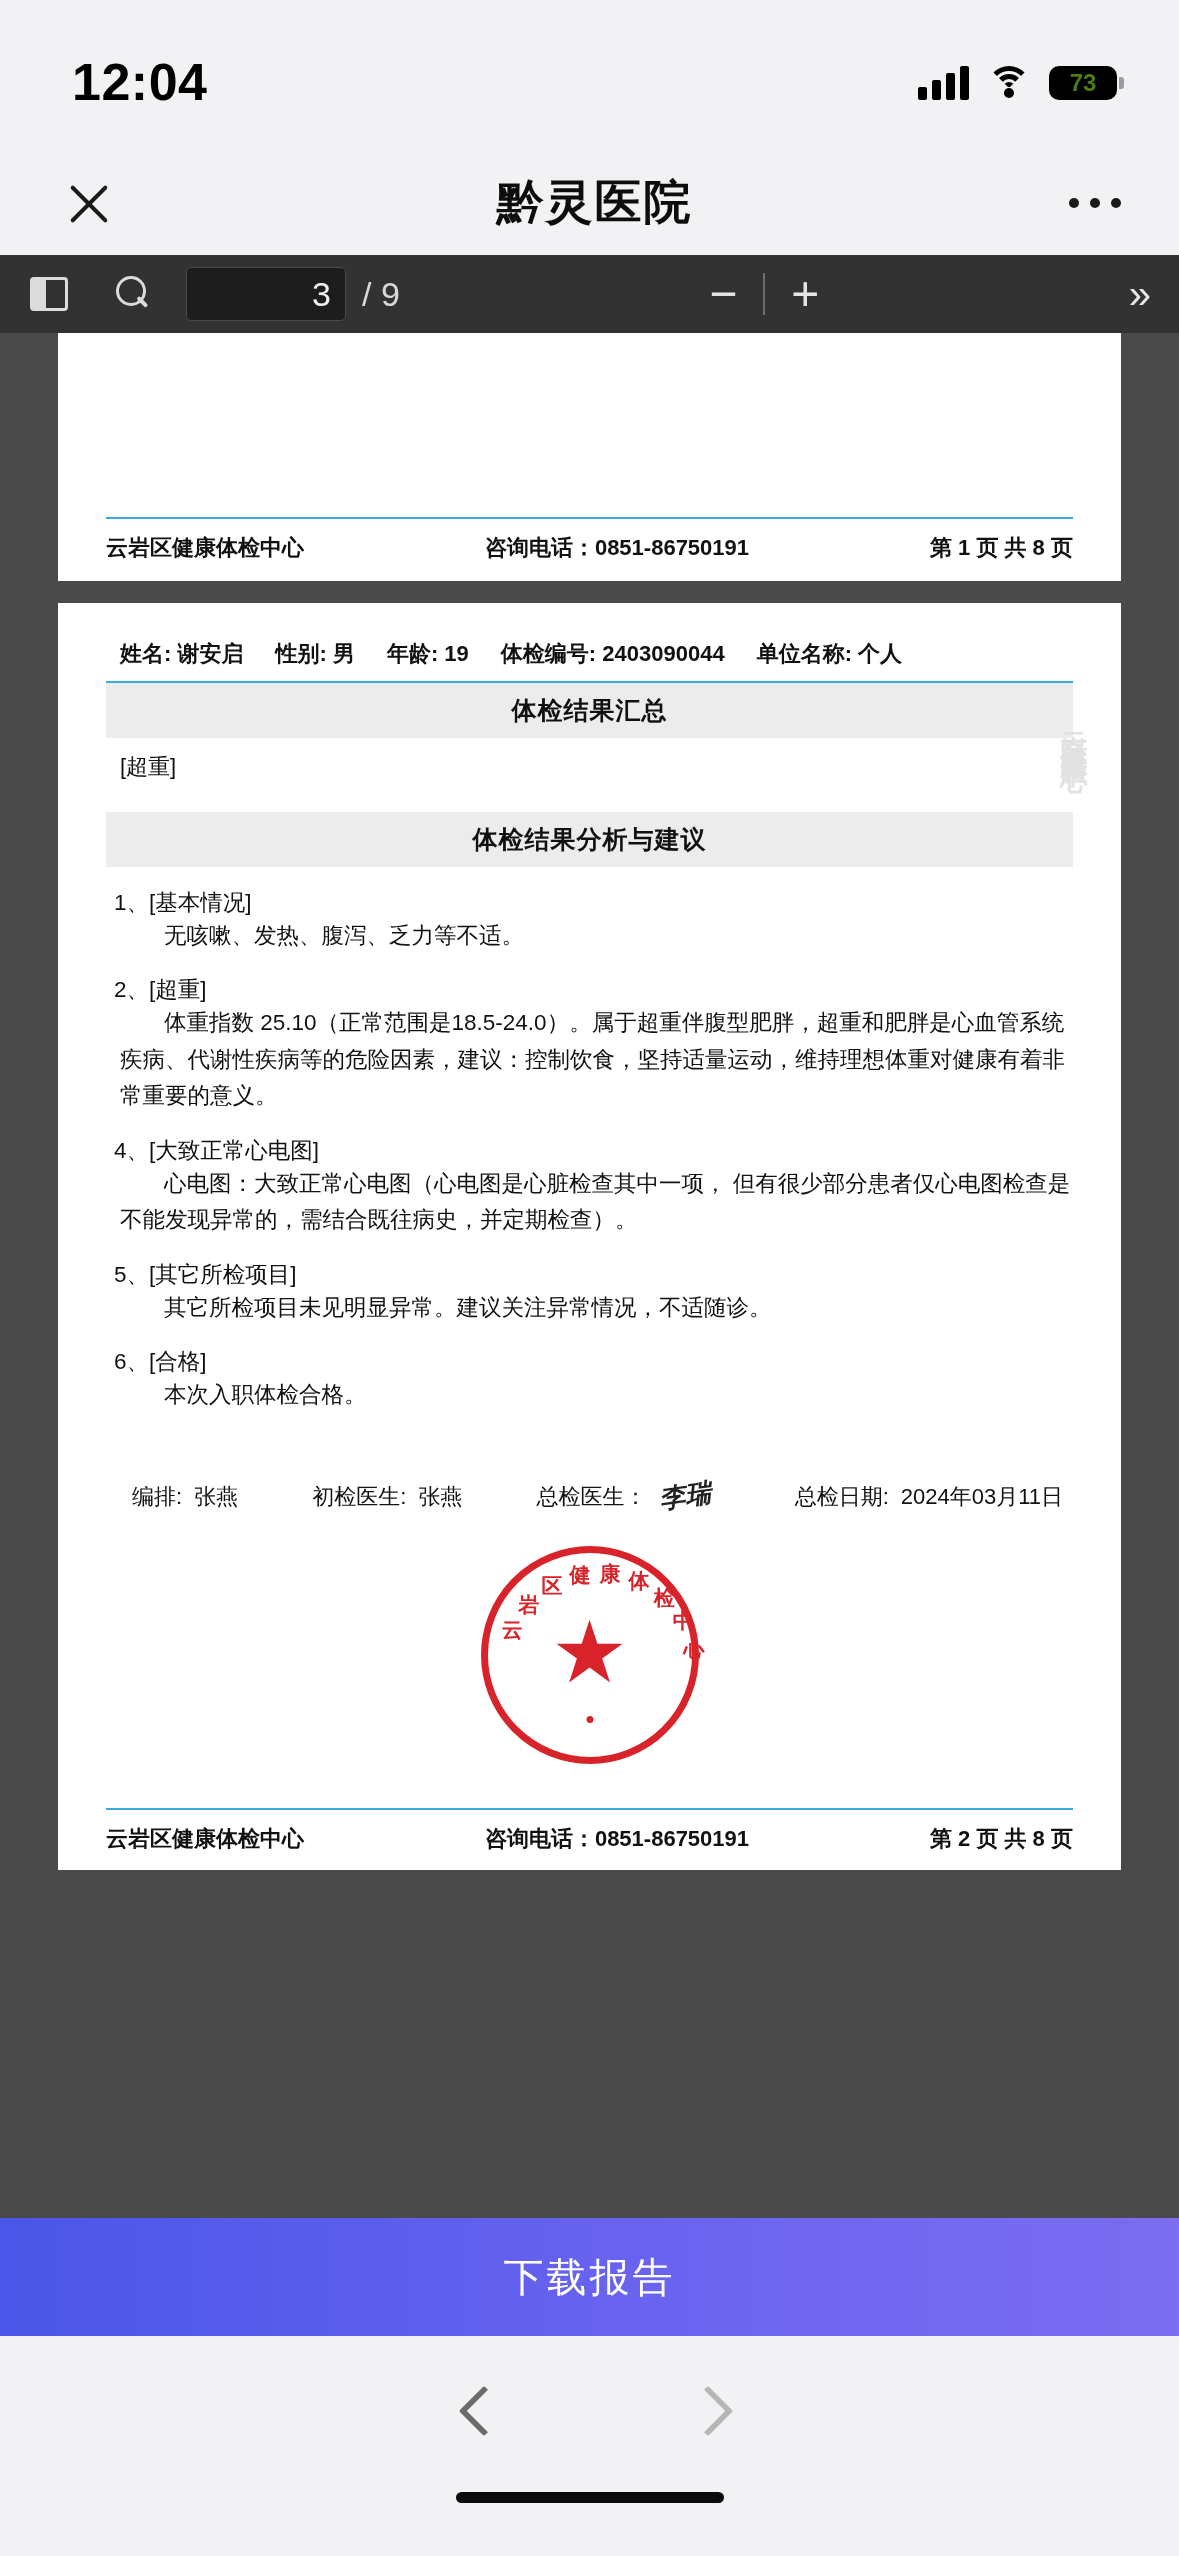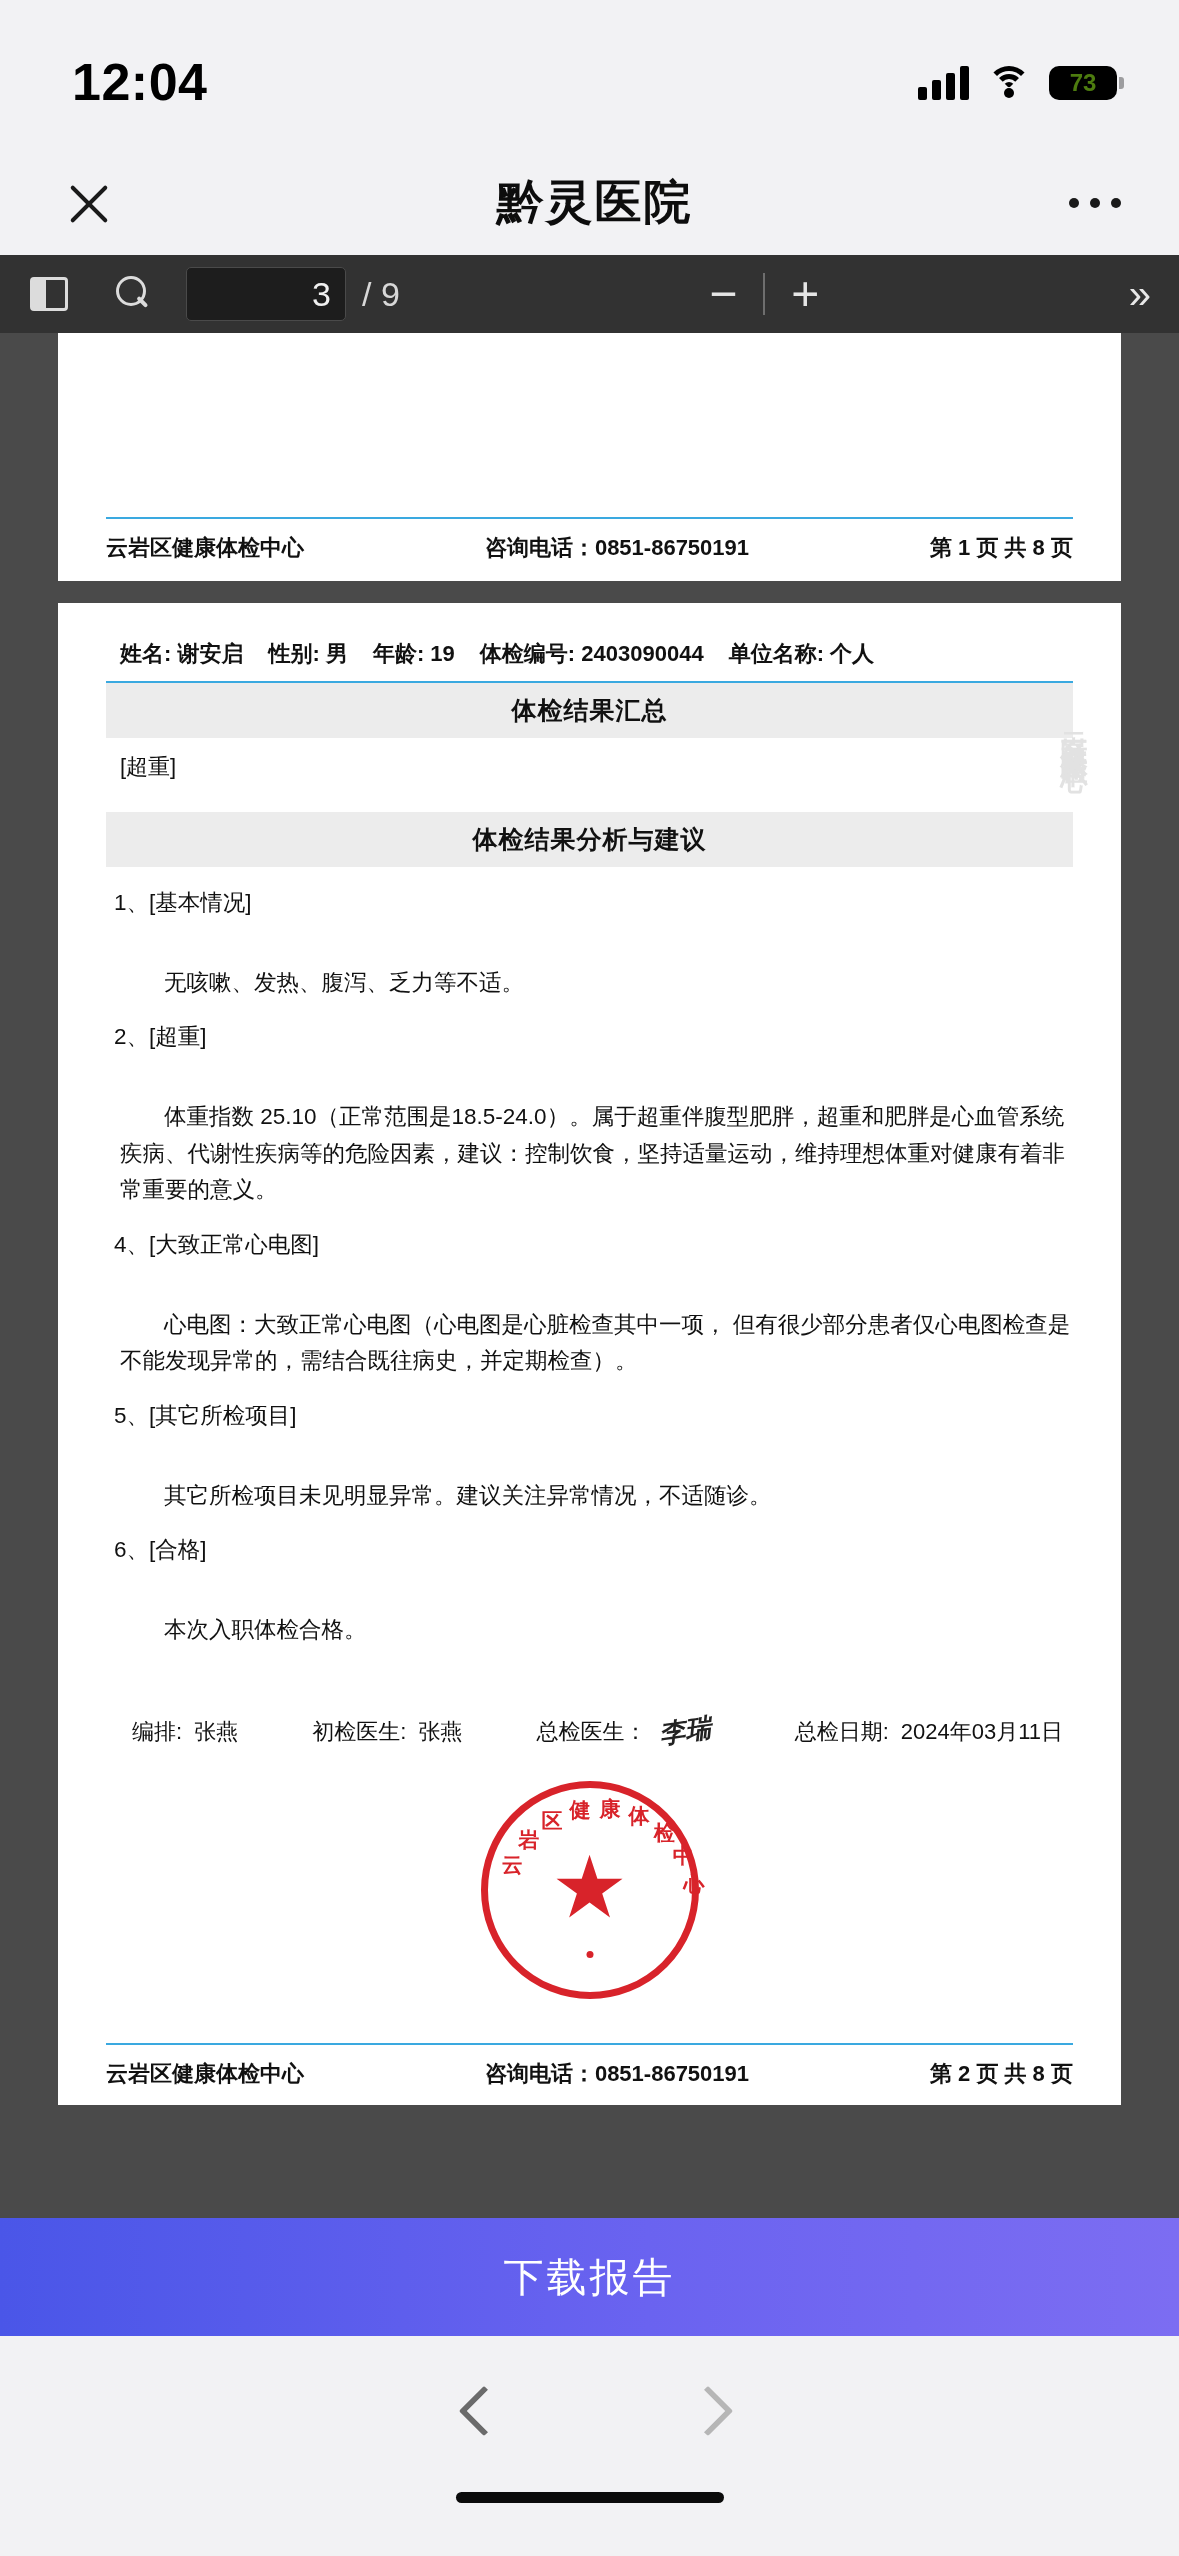--- a/index.html
+++ b/index.html
@@ -151,33 +151,33 @@
   .page-gap { height: 22px; }
 
   .pdf-page2 { background:#fff; padding: 28px 48px 16px 48px; position: relative; }
   .watermark {
     position: absolute; right: 28px; top: 108px;
     color: #e2e2e2; font-size: 27px; letter-spacing: 4px;
     writing-mode: vertical-rl; font-weight: 600; line-height: 1.45;
     user-select: none;
   }
   .pt-head {
-    display: flex; gap: 25px; font-size: 22px; color: #111; font-weight: 600;
+    display: flex; gap: 32px; font-size: 22px; color: #111; font-weight: 600;
     padding: 8px 6px 12px 14px; flex-wrap: wrap;
   }
   .pt-head span { white-space: nowrap; }
   .band {
     background: #ececec; border-top: 2px solid #3aa9e0;
     text-align: center; font-size: 25px; font-weight: 700; color: #111;
     padding: 11px 0; letter-spacing: 1px;
   }
   .band.plain { border-top: none; }
   .sec-line { font-size: 22px; color:#111; padding: 14px 0 4px 14px; }
   .para { font-size: 22.5px; color: #111; line-height: 1.62; padding-left: 14px; }
-  .para.indent { text-indent: 44px; margin-top: 47px; }
+  .para.indent { text-indent: 44px; }
   .block { margin-top: 20px; }
   .num-line { font-size: 22.5px; color:#111; padding-left: 8px; }
 
   .sign-row {
     display: flex; align-items: flex-end; gap: 0; font-size: 22px; color:#111;
     padding: 64px 10px 0 26px; justify-content: space-between;
   }
   .sign-row > div { display: flex; align-items: flex-end; gap: 12px; white-space: nowrap; }
   .sig-scribble {
     display:inline-block; width: 62px; height: 34px; position: relative; color: #222;

